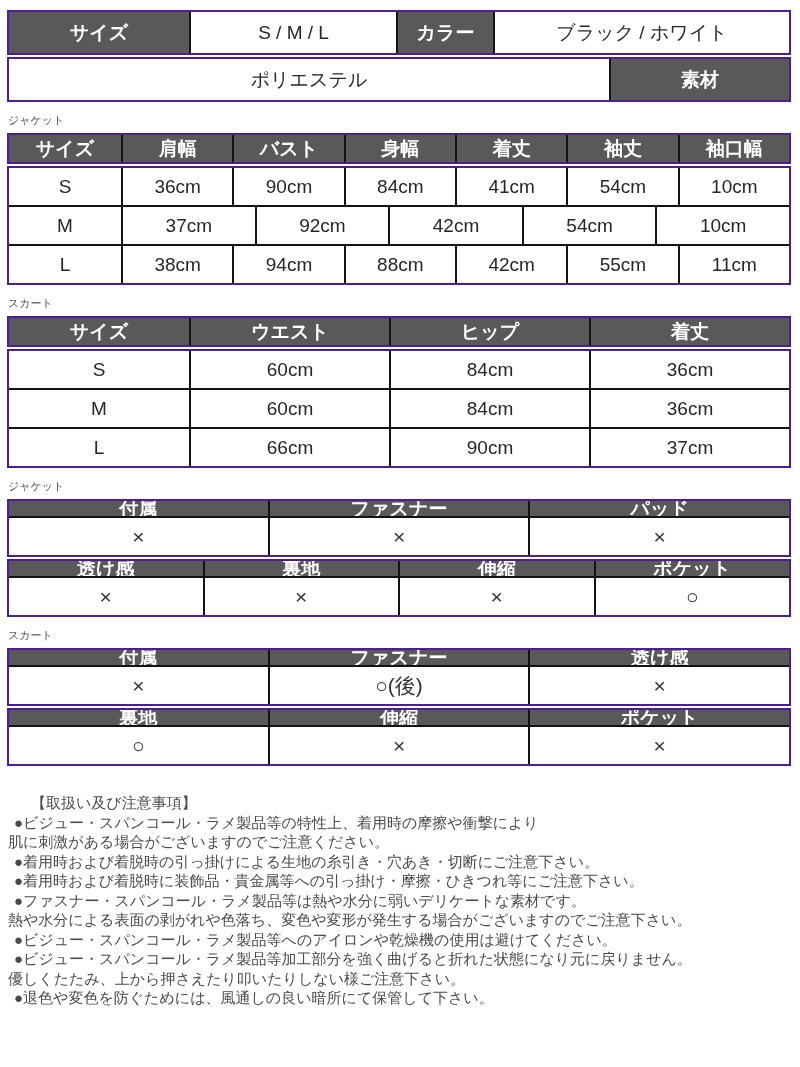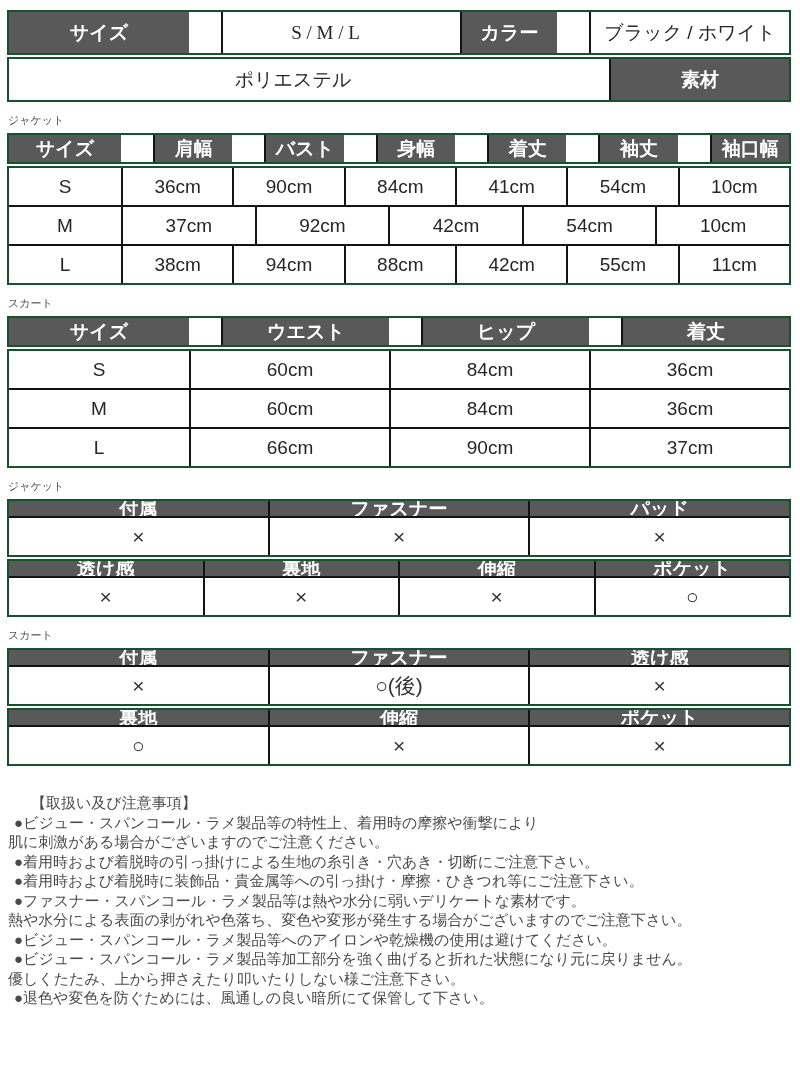--- a/index.html
+++ b/index.html
@@ -3,35 +3,35 @@
 <meta charset="utf-8">
 <style>
   html,body{margin:0;padding:0;}
   body{
     width:800px;height:1067px;background:#ffffff;
     font-family:"Liberation Sans","DejaVu Sans",sans-serif;
     color:#262626;overflow:hidden;
   }
   .wrap{padding:10px 0 0 7px;}
   section{width:784px;}
-  .band{box-sizing:border-box;width:784px;border:2px solid #14532d;background:#fff;gap:32px;}
+  .band{box-sizing:border-box;width:784px;border:2px solid #4c1d95;background:#fff;}
   .band + .band{margin-top:2px;}
   .row{display:flex;}
   .r{display:flex;}
   .r + .r{border-top:2px solid #131313;}
   .c{
     box-sizing:border-box;flex:1;display:flex;align-items:center;justify-content:center;
     font-size:19px;color:#262626;white-space:nowrap;overflow:hidden;
   }
   .c + .c{border-left:2px solid #131313;}
   .ch{background:#595959;color:#ffffff;font-weight:700;}
   
   .info .c{height:41px;}
   .w180{flex:0 0 180px;}
-  .w207{flex:0 0 207px;font-family:Liberation Serif, serif;}
+  .w207{flex:0 0 207px;}
   .w97{flex:0 0 97px;}
   
   .sizehdr .c{height:27px;}
   .sizebody .c{height:37px;}
   .jk .c0{flex:0 0 112px;}
   .sk .c0{flex:0 0 180px;}
   
   .feat .hr .c{height:15px;}
   .feat .vr{border-top:2px solid #131313;}
   .feat .vr .c{height:37px;font-size:21px;color:#333;}

